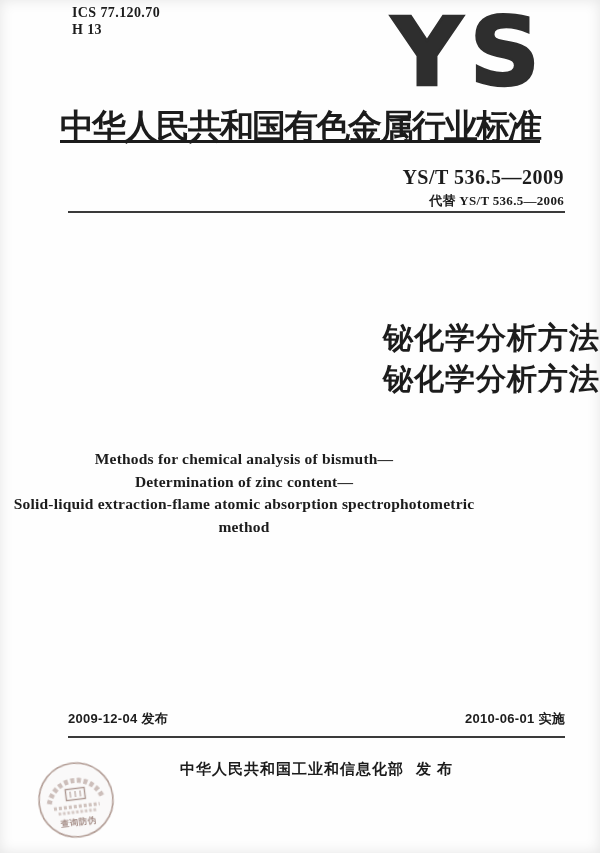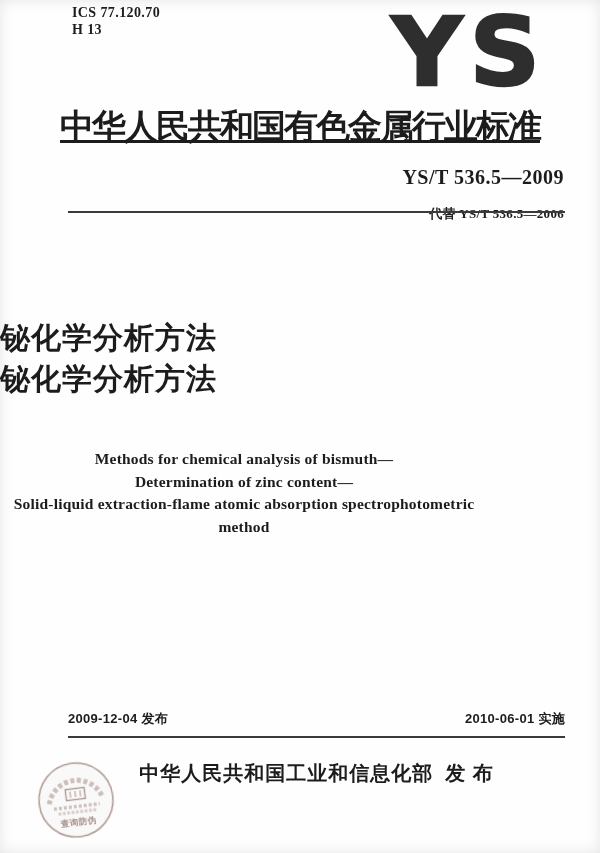--- a/index.html
+++ b/index.html
@@ -45,29 +45,29 @@
     white-space:nowrap;
     text-decoration:underline;
   }
 
   
   .std-block{
     right:36px;top:165px;text-align:right;
     font-family:"Liberation Serif","DejaVu Serif",serif;
   }
   .std-no{font-weight:700;font-size:20px;line-height:24px;letter-spacing:0.5px;}
-  .std-rep{font-weight:600;font-size:13px;line-height:17px;margin-top:16px;letter-spacing:0.3px;}
+  .std-rep{font-weight:600;font-size:13px;line-height:17px;margin-top:3px;letter-spacing:0.3px;}
 
   .rule{left:68px;width:497px;height:2px;background:#3a3a3a;}
   .rule-top{top:211px;}
   .rule-bottom{top:736px;}
 
   
   .zh-title{
-    left:0;top:317px;width:600px;text-align:left;
+    left:0;top:317px;width:600px;text-align:right;
     font-weight:700;font-size:30px;line-height:41px;
     letter-spacing:1px;
   }
   .zh-title div{white-space:pre;}
 
   
   .en-title{
     left:0;top:448px;width:488px;text-align:center;
     font-family:"Liberation Serif","DejaVu Serif",serif;
     font-weight:700;font-size:15.5px;line-height:22.5px;
@@ -78,21 +78,21 @@
   .date-row{
     left:68px;top:710px;width:497px;
     display:flex;justify-content:space-between;
     font-weight:600;font-size:13px;letter-spacing:0.3px;
   }
 
   
   .pub-row{
     left:68px;top:760px;width:497px;
     display:flex;justify-content:center;align-items:baseline;gap:12px;
-    font-weight:600;font-size:20px;letter-spacing:1px;
+    font-weight:600;font-size:15px;letter-spacing:1px;
     white-space:nowrap;
   }
 
   
   .stamp{
     left:36px;top:760px;width:80px;height:80px;
     transform:rotate(-7deg);
     opacity:0.88;
     filter:blur(0.25px);
   }

